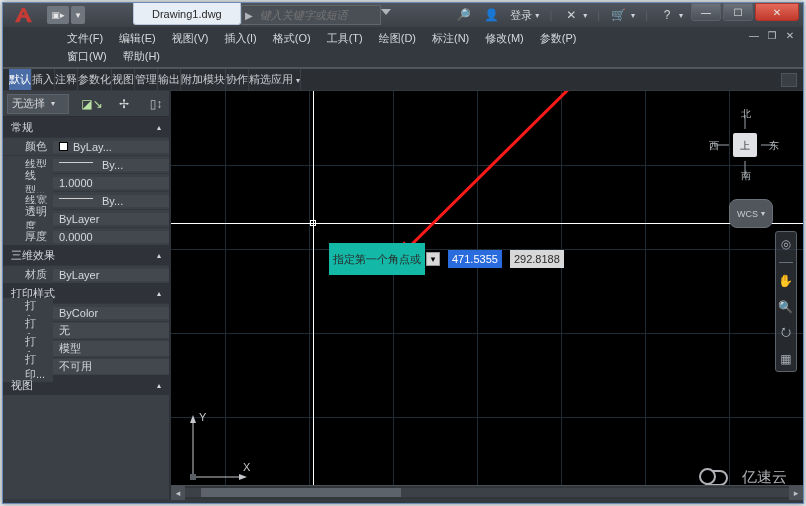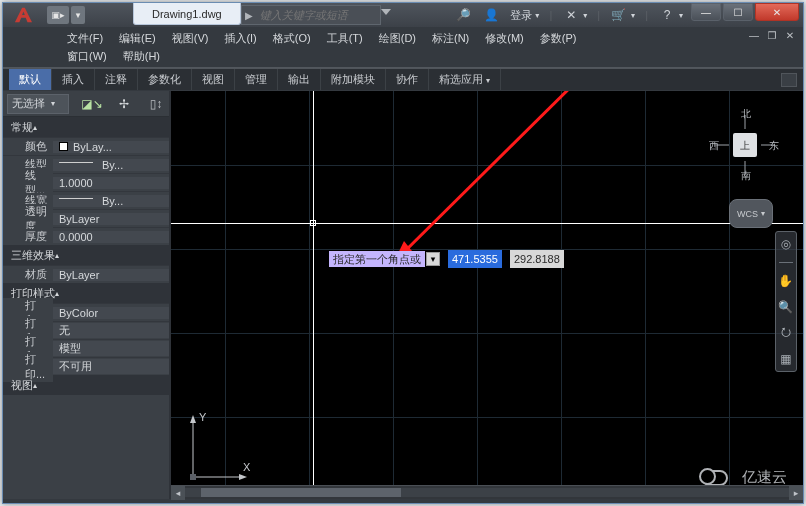--- a/index.html
+++ b/index.html
@@ -26,62 +26,62 @@
 .wbtn.close { width:44px; background:linear-gradient(#e36a5a,#c1392b); border-color:#b03325; }
 
 .menubar { height:40px; background:#34393f; display:flex; flex-wrap:wrap; padding:2px 56px 0 56px; align-content:flex-start; position:relative; }
 .menubar .mi { color:#d6d9dc; font-size:11px; height:18px; padding:2px 8px; cursor:pointer; }
 .menubar .minmax { position:absolute; right:6px; top:2px; display:flex; gap:4px; }
 .menubar .minmax span { width:14px; height:12px; color:#bcc0c4; font-size:10px; display:flex; align-items:center; justify-content:center; }
 
 .sep-line { height:1px; background:#52575d; }
 
 .ribbon-tabs { height:22px; background:#2b2f34; display:flex; align-items:center; padding:0 6px; gap:0; border-top:1px solid #50555b; }
-.ribbon-tabs .rt { color:#c9ccd0; font-size:11px; padding:3px 10px; border-right:1px solid #3c4146; cursor:pointer; }
+.ribbon-tabs .rt { color:#c9ccd0; font-size:11px; padding:3px 0; border-right:1px solid #3c4146; cursor:pointer; }
 .ribbon-tabs .rt.active { background:#4a6da8; color:#fff; }
 .ribbon-tabs .rt .dd { font-size:8px; margin-left:3px; }
 .ribbon-tabs .rend { margin-left:auto; width:16px; height:14px; background:#3a3f45; border:1px solid #50555b; }
 
 .workspace { position:absolute; left:0; right:0; top:88px; bottom:4px; background:#2b2f34; display:flex; }
 
 
 .palette { width:168px; background:#3b4046; display:flex; position:relative; }
 .pal-bar { width:18px; background:#2f3339; display:flex; flex-direction:column; align-items:center; justify-content:space-between; padding:6px 0; }
 .pal-bar .vlabel { writing-mode:vertical-rl; color:#c9ccd0; font-size:11px; letter-spacing:2px; }
 .pal-bar .xbtn, .pal-bar .pin { color:#b8bcc1; font-size:10px; }
 .pal-body { flex:1; display:flex; flex-direction:column; }
 .pal-top { height:26px; display:flex; align-items:center; gap:14px; padding:0 4px; border-bottom:1px solid #2b2f34; }
 .sel-combo { height:20px; background:#4d535a; border:1px solid #5c626a; color:#d2d5d9; font-size:11px; padding:0 4px; display:flex; align-items:center; gap:6px; flex:0 0 62px; }
 .sel-combo .ar { font-size:8px; }
 .pal-top .picon { width:18px; height:18px; display:flex; align-items:center; justify-content:center; color:#b8e2a3; font-size:12px; }
 .pal-top .picon.plus { color:#d6d9dc; }
 .pal-top .picon.dk { color:#b9bdc2; }
 
-.pal-section-hd { height:20px; background:#2f3339; color:#d6d9dc; font-size:11px; padding:3px 8px; display:flex; align-items:center; justify-content:flex-start; }
+.pal-section-hd { height:20px; background:#2f3339; color:#d6d9dc; font-size:11px; padding:3px 8px; display:flex; align-items:center; justify-content:space-between; }
 .pal-section-hd .up { font-size:8px; }
 .prop-row { height:18px; display:flex; align-items:center; font-size:11px; border-top:1px solid #33373d; }
 .prop-row .pn { width:50px; padding-left:22px; color:#c9ccd0; background:#3b4046; }
 .prop-row .pv { flex:1; color:#d6d9dc; background:#43484f; padding-left:6px; display:flex; align-items:center; gap:5px; }
 .swatch { width:9px; height:9px; background:#fff; border:1px solid #000; }
 .ltype { display:inline-block; width:34px; border-top:1px solid #cfcfcf; margin-right:4px; position:relative; top:-2px; }
 
 
 .canvas { flex:1; position:relative; background:#000; overflow:hidden; }
 .grid { position:absolute; inset:0; background-image:
   linear-gradient(#1e2a34 1px, transparent 1px),
   linear-gradient(90deg,#1e2a34 1px, transparent 1px);
   background-size:84px 84px; background-position:-30px -10px; }
 .crosshair-v { position:absolute; left:142px; top:0; bottom:0; width:1px; background:#fff; }
 .crosshair-h { position:absolute; top:132px; left:0; right:0; height:1px; background:#fff; }
 .cross-box { position:absolute; left:139px; top:129px; width:6px; height:6px; border:1px solid #fff; }
 
 .arrow { position:absolute; left:211px; top:-25px; width:220px; height:210px; pointer-events:none; }
 
 .dyn-input { position:absolute; left:158px; top:159px; height:18px; display:flex; align-items:center; }
-.dyn-input .prompt { background:#c4b5fd; color:#2a2a2a; height:16px; font-size:11px; padding:2px 4px; display:flex; align-items:center; }
+.dyn-input .prompt { background:#14b8a6; color:#2a2a2a; height:32px; font-size:11px; padding:2px 4px; display:flex; align-items:center; }
 .dyn-input .exp { width:14px; height:14px; background:#d8d8d8; margin-left:1px; border:1px solid #9a9a9a; display:flex; align-items:center; justify-content:center; font-size:9px; }
 .dyn-input .coord { height:18px; margin-left:8px; font-size:11px; color:#2a2a2a; background:#d8d8d8; padding:2px 4px; display:flex; align-items:center; }
 .dyn-input .coord.sel { background:#2a6bdd; color:#fff; }
 
 .ucs { position:absolute; left:10px; bottom:10px; width:80px; height:80px; }
 .ucs text { fill:#c4c7cb; font-size:11px; }
 .ucs line { stroke:#c4c7cb; stroke-width:1; }
 .ucs rect { fill:#5a5f66; }
 
 

